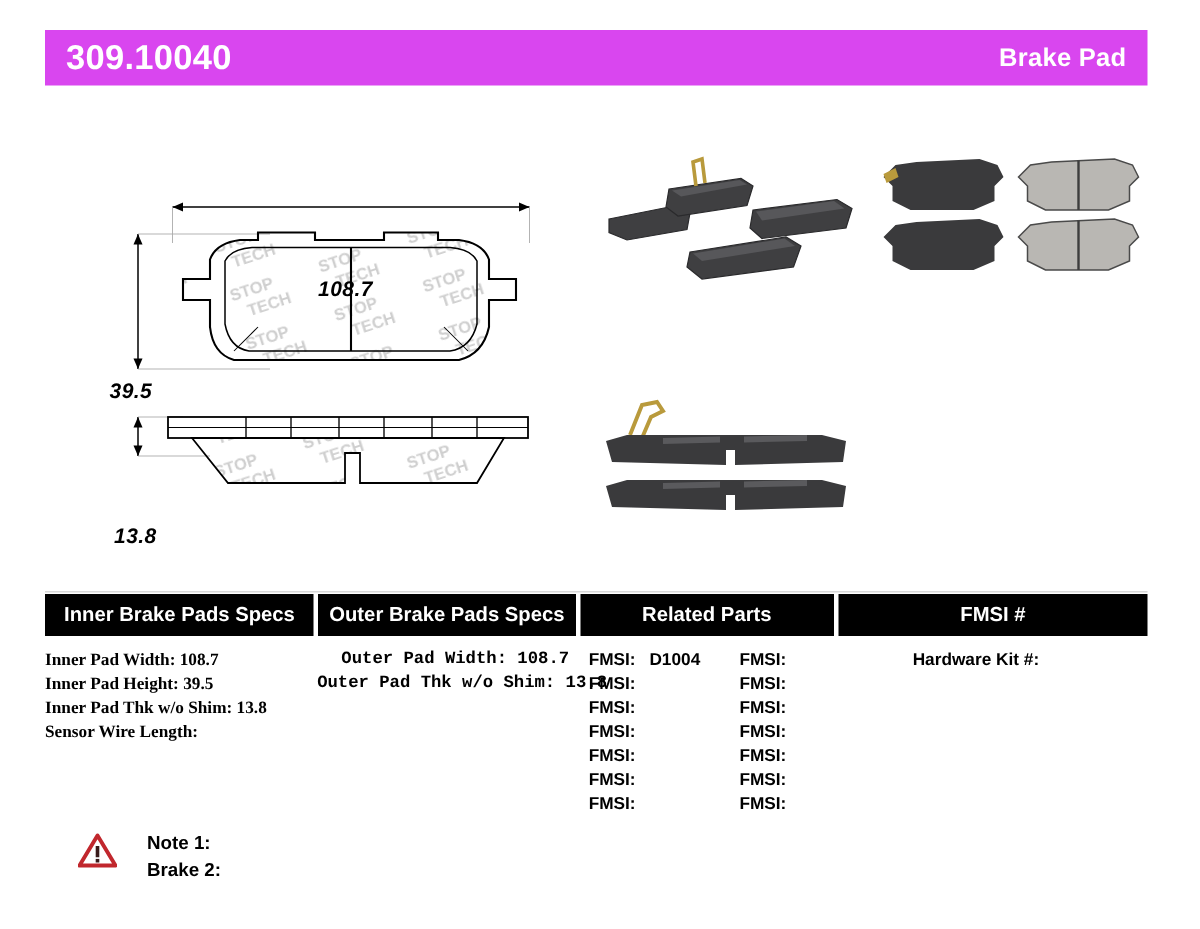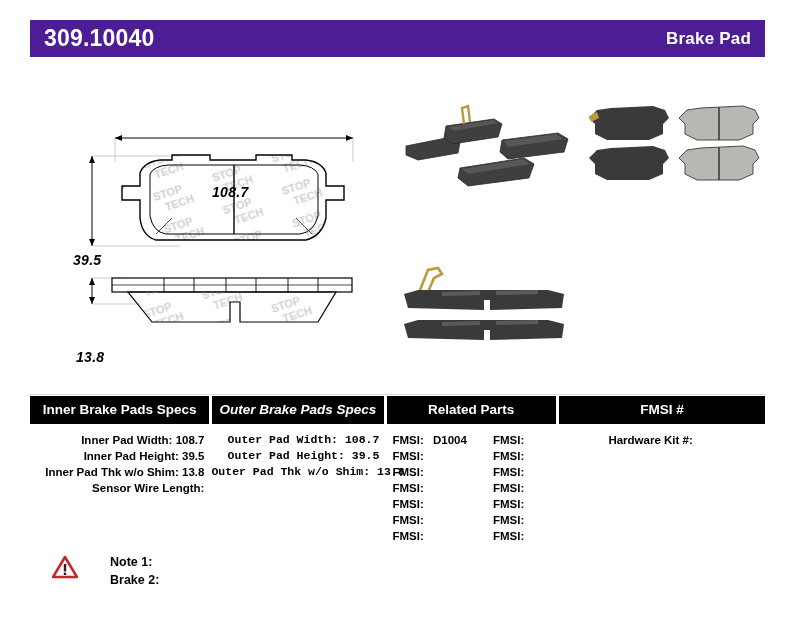--- a/index.html
+++ b/index.html
@@ -16,21 +16,21 @@
     overflow: hidden;
   }
 
   
   .header-bar {
     position: absolute;
     left: 30px;
     top: 20px;
     width: 735px;
     height: 37px;
-    background: #4c1d95;
+    background: #d946ef;
     display: flex;
     align-items: center;
     justify-content: space-between;
     padding: 0 14px;
     box-sizing: border-box;
   }
   .header-bar .part-number {
     color: #ffffff;
     font-size: 23px;
     font-weight: bold;
@@ -90,35 +90,35 @@
   .th {
     background: #000000;
     color: #ffffff;
     font-size: 13.5px;
     font-weight: bold;
     text-align: center;
     padding: 6px 0 7px 0;
     box-sizing: border-box;
   }
   .th-inner { width: 180px; }
-  .th-outer { width: 172px; font-style: italic; }
+  .th-outer { width: 172px; }
   .th-fmsi  { width: 207px; }
   .th-related { width: 170px; }
 
   .table-body-row {
     display: flex;
     gap: 3px;
     padding-top: 8px;
   }
   .td {
     box-sizing: border-box;
     font-size: 11.5px;
     font-weight: bold;
   }
-  .td-inner { width: 180px; text-align: right; padding-right: 4px; }
+  .td-inner { width: 180px; text-align: left; padding-right: 4px; font-family: Liberation Serif, serif; }
   .td-outer { width: 172px; text-align: right; padding-right: 4px; font-family: Liberation Mono, monospace; }
   .td-fmsi  { width: 207px; display: flex; padding-left: 6px; }
   .td-related { width: 170px; padding-left: 12px; }
 
   .spec-line {
     line-height: 16px;
     white-space: nowrap;
   }
   .fmsi-col {
     width: 101px;
@@ -136,21 +136,21 @@
     top: 553px;
     display: flex;
     align-items: flex-start;
   }
   .warn-icon {
     width: 26px;
     height: 24px;
     margin-top: 2px;
   }
   .notes-text {
-    margin-left: 32px;
+    margin-left: 20px;
     font-size: 12.5px;
     font-weight: bold;
   }
   .notes-text div { line-height: 18px; }
 </style>
 </head>
 <body>
 
 <div class="header-bar">
   <span class="part-number">309.10040</span>
@@ -292,24 +292,20 @@
         <span></span>
       </div>
     </div>
 
     <div class="td td-outer">
       <div class="spec-line">
         <span>Outer Pad Width:</span>
         <span>108.7</span>
       </div>
       <div class="spec-line">
-        <span>Outer Pad Height:</span>
-        <span>39.5</span>
-      </div>
-      <div class="spec-line">
         <span>Outer Pad Thk w/o Shim:</span>
         <span>13.8</span>
       </div>
     </div>
 
     <div class="td td-fmsi">
       <div class="fmsi-col">
         <div class="fmsi-line">
           <span>FMSI:</span>
           <span class="fmsi-value">D1004</span>

